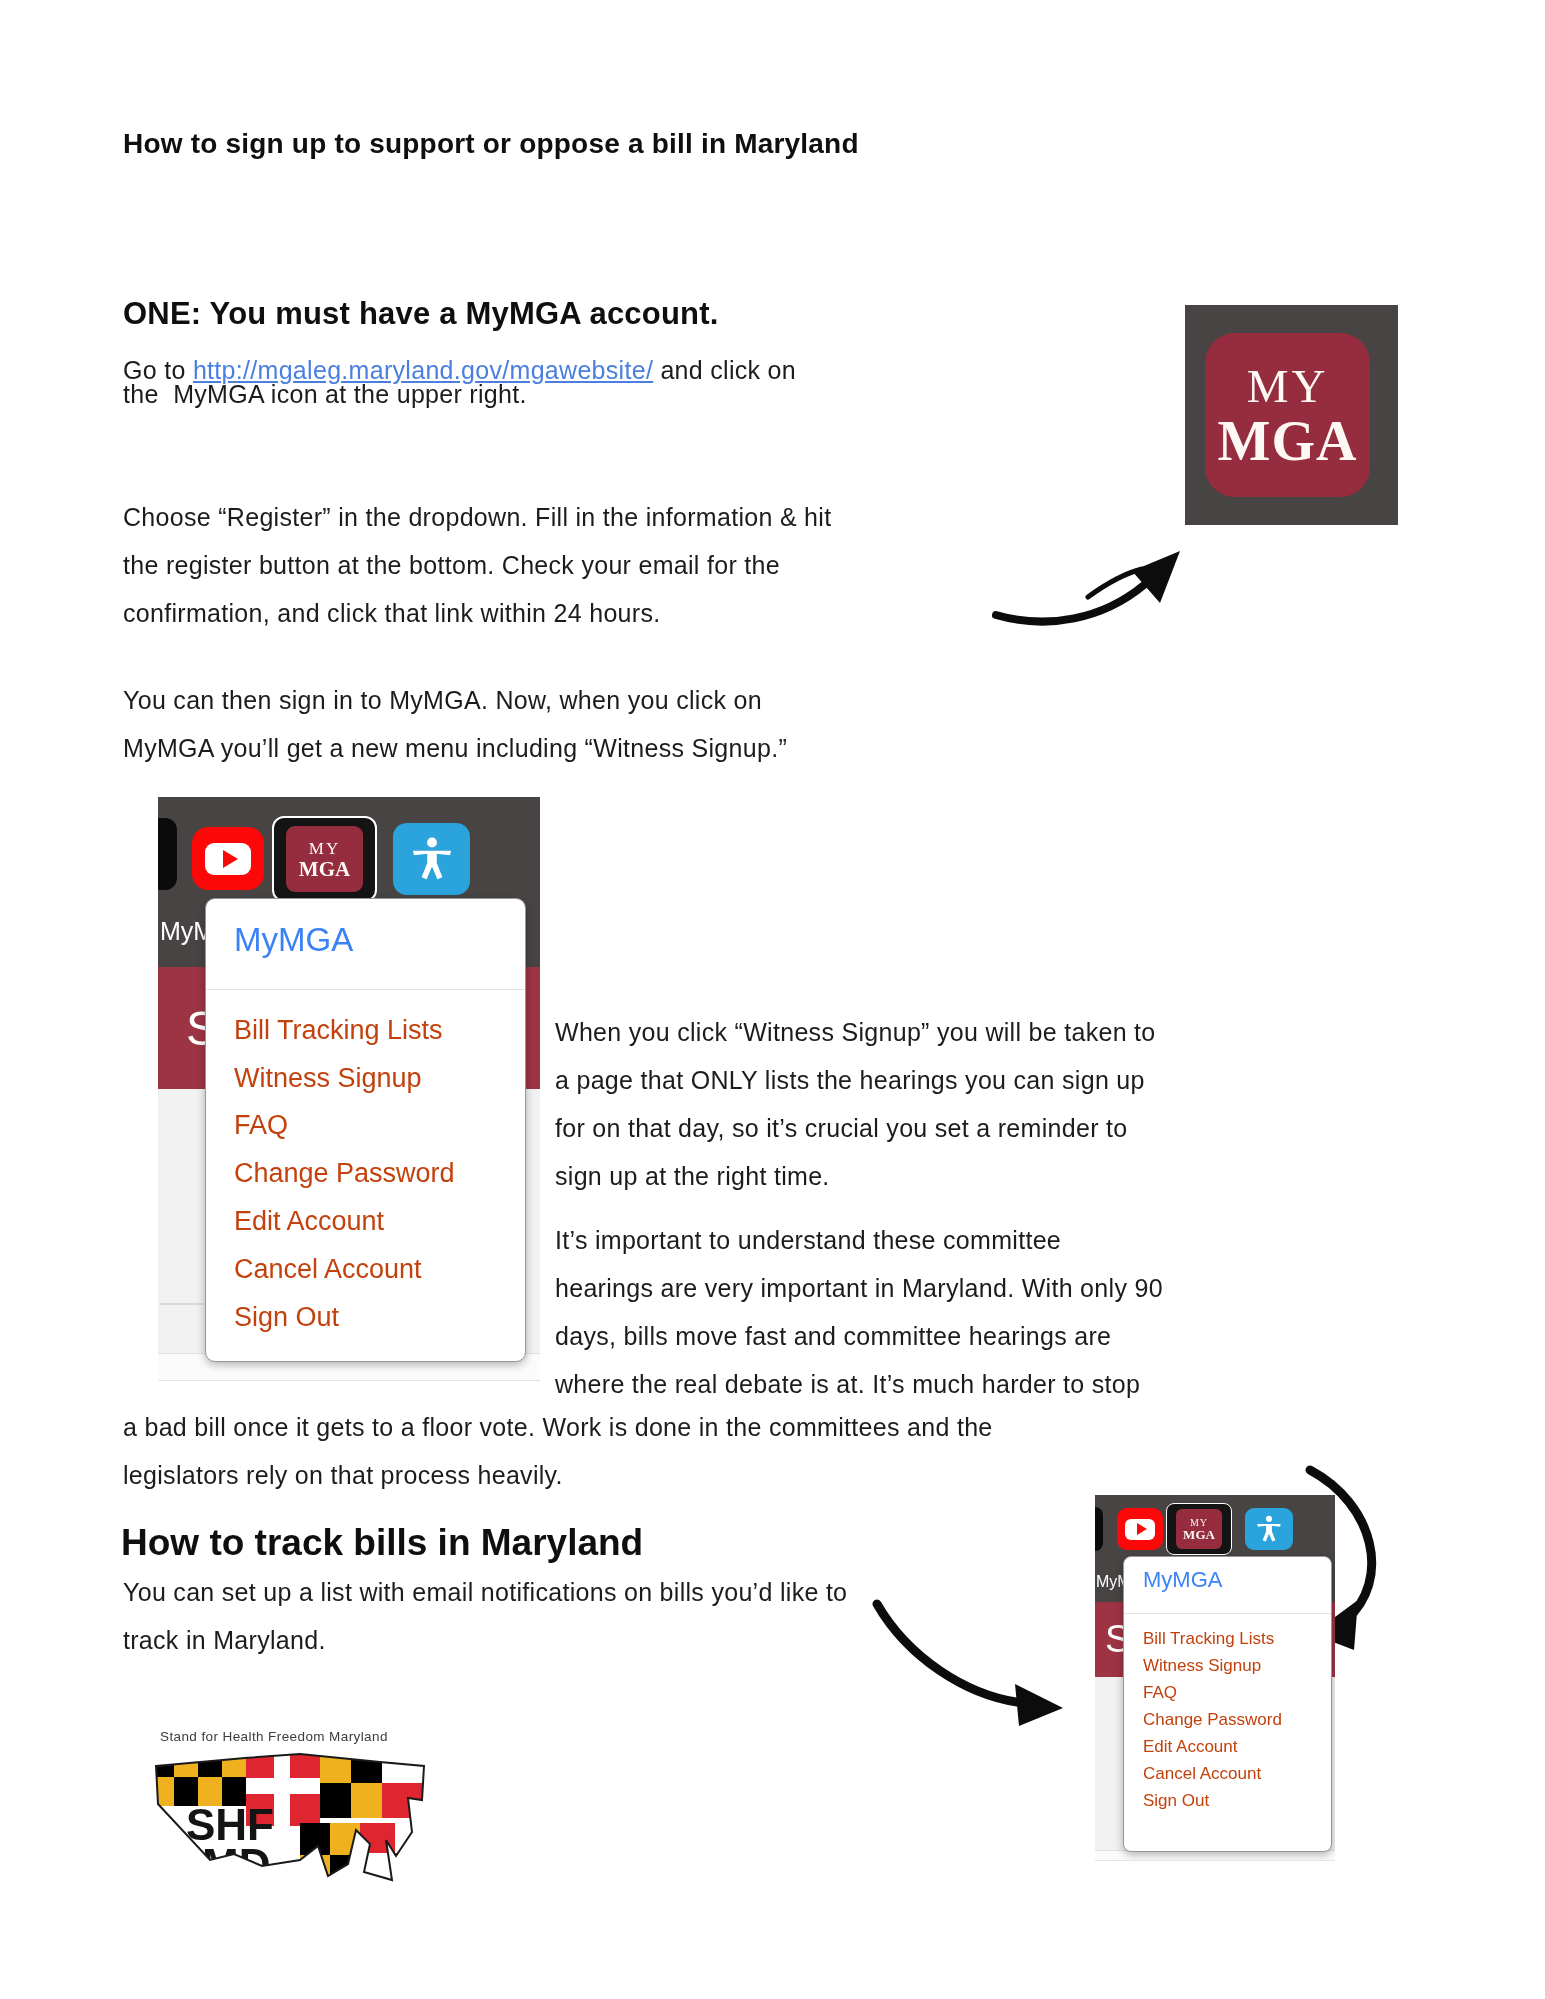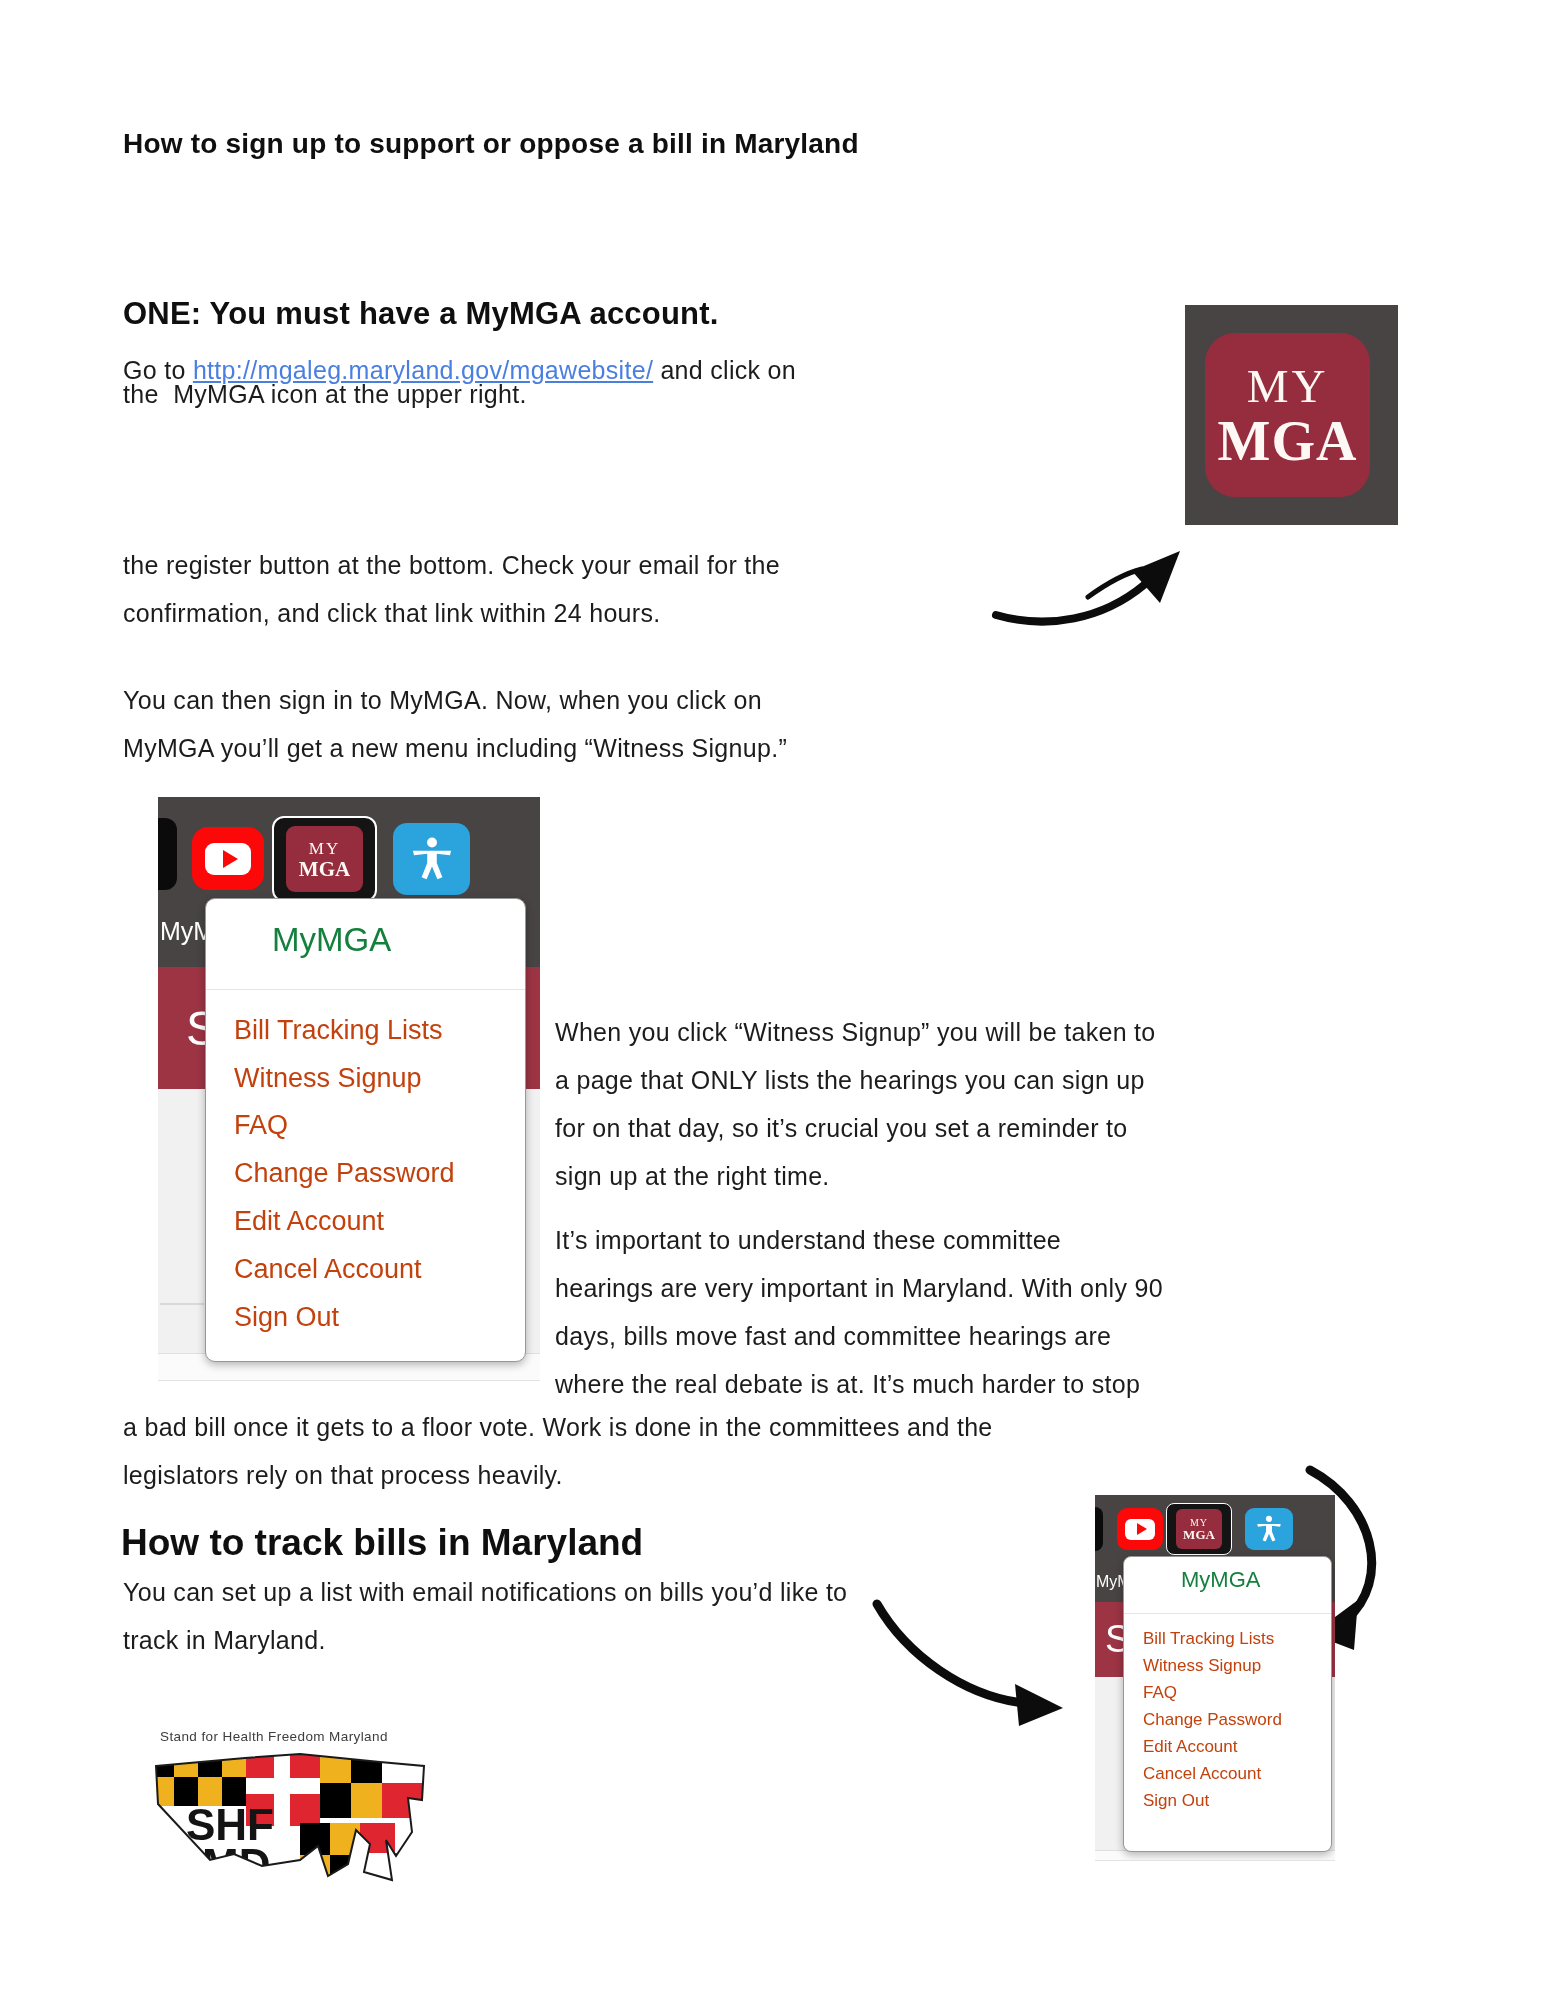--- a/index.html
+++ b/index.html
@@ -18,38 +18,39 @@
   .yt{position:absolute;background:#fd0808;display:flex;align-items:center;justify-content:center;}
   .yt-screen{background:#fff;display:flex;align-items:center;justify-content:center;}
   .yt-tri{width:0;height:0;}
   .mga-frame{position:absolute;background:#141414;border:2px solid #ffffff;display:flex;align-items:center;justify-content:center;}
   .mga-badge{background:#962d3e;color:#fdf8f4;text-align:center;font-family:"Liberation Serif",serif;display:flex;flex-direction:column;justify-content:center;}
   .acc{position:absolute;background:#2ba3dc;display:flex;align-items:center;justify-content:center;}
   .whitetxt{position:absolute;color:#ffffff;white-space:pre;}
   .band{position:absolute;left:0;right:0;background:#9d3444;}
   .panel{position:absolute;background:#ffffff;border:1px solid #979797;border-radius:10px;
          box-shadow:0 3px 9px rgba(0,0,0,.28);}
-  .panel-title{position:absolute;color:#15803d;white-space:pre;margin-left:38px;}
+  .panel-title{position:absolute;color:#3b82f6;white-space:pre;}
   .panel-divider{position:absolute;left:0;right:0;border-top:1px solid #e4e4e4;height:0;}
   .mi{position:absolute;color:#c2410c;white-space:pre;}
   .strip{position:absolute;left:0;right:0;background:#fbfbfb;border-top:1px solid #e0e0e0;}
   .caption{font-size:13.5px;letter-spacing:.4px;color:#3d3d3d;white-space:pre;}
   svg{display:block;}
 </style>
 </head>
 <body>
 
 <div class="page">
 
   <div class="abs h1" style="left:123px;top:128px;">How to sign up to support or oppose a bill in Maryland</div>
 
   <div class="abs h2" style="left:123px;top:296px;">ONE: You must have a MyMGA account.</div>
   <div class="abs bl" style="left:123px;top:358px;text-align:center;"><span>Go to </span><span class="link">http://mgaleg.maryland.gov/mgawebsite/</span><span> and click on</span></div>
   <div class="abs bl" style="left:123px;top:382px;text-align:center;">the  MyMGA icon at the upper right.</div>
 
+  <div class="abs bl" style="left:123px;top:505px;">Choose “Register” in the dropdown. Fill in the information &amp; hit</div>
   <div class="abs bl" style="left:123px;top:553px;">the register button at the bottom. Check your email for the</div>
   <div class="abs bl" style="left:123px;top:601px;">confirmation, and click that link within 24 hours.</div>
 
   <div class="abs bl" style="left:123px;top:688px;">You can then sign in to MyMGA. Now, when you click on</div>
   <div class="abs bl" style="left:123px;top:736px;">MyMGA you’ll get a new menu including “Witness Signup.”</div>
 
   <div class="abs" style="left:1185px;top:305px;width:213px;height:220px;background:#474443;">
     <div class="mga-badge" style="position:absolute;left:20px;top:28px;width:165px;height:164px;border-radius:30px;">
       <div style="font-size:47px;letter-spacing:3px;line-height:52px;">MY</div>
       <div style="font-size:56px;font-weight:700;line-height:58px;letter-spacing:1px;">MGA</div>

